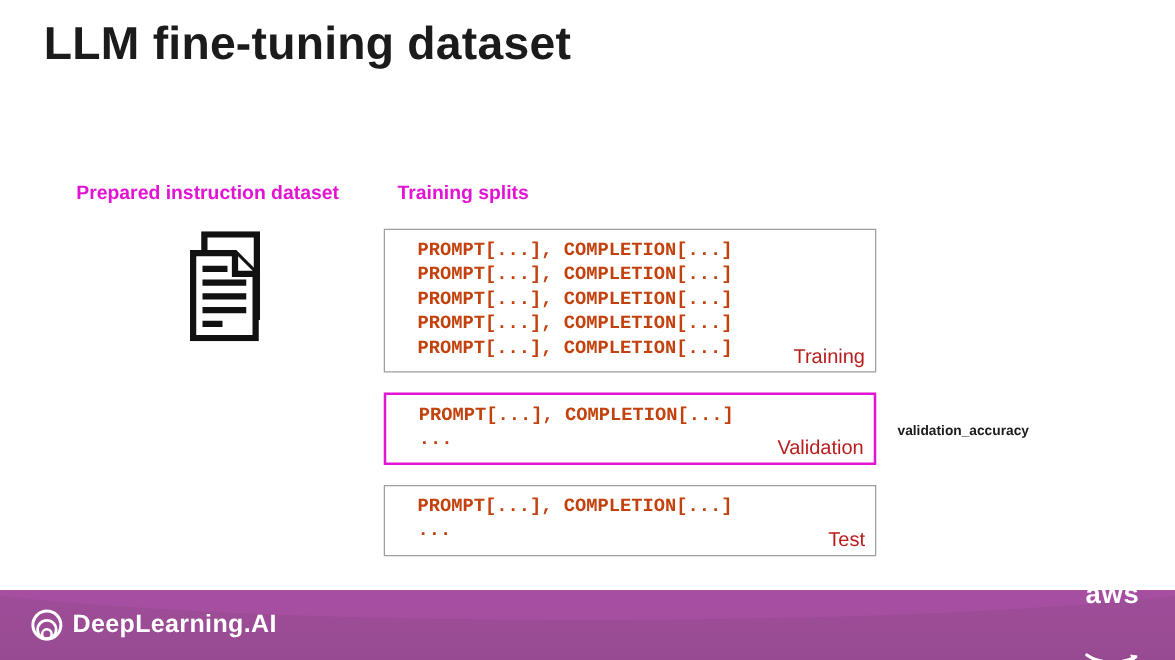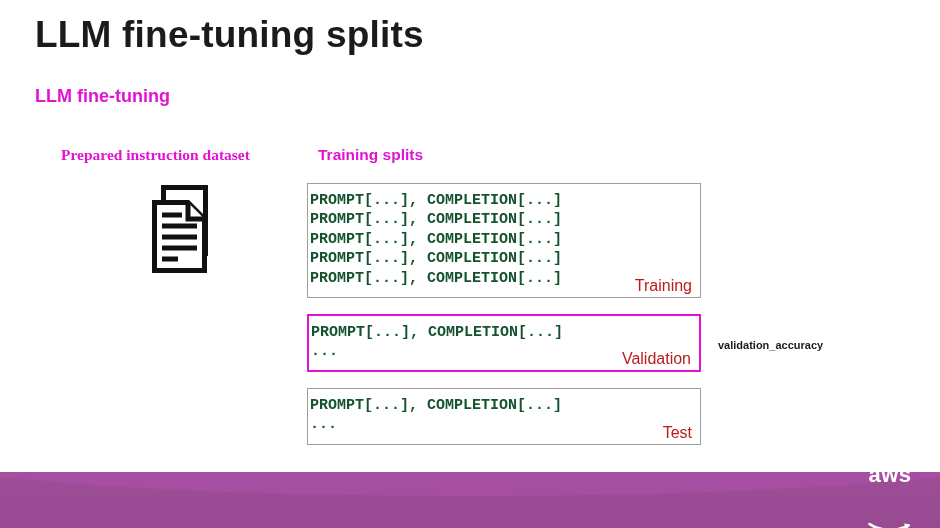--- a/index.html
+++ b/index.html
@@ -29,21 +29,21 @@
     font-size: 18px;
     font-weight: bold;
     color: #E213D2;
   }
   .col-label {
     position: absolute;
     font-size: 15.5px;
     font-weight: bold;
     color: #E213D2;
   }
-  .label-dataset { left: 61px; top: 146px; font-family: Liberation Serif, serif; }
+  .label-dataset { left: 61px; top: 146px; }
   .label-splits  { left: 318px; top: 146px; }
 
   .doc-icon-wrap {
     position: absolute;
     left: 146px;
     top: 185px;
     width: 68px;
     height: 88px;
   }
 
@@ -53,27 +53,27 @@
     width: 394px;
     background: #ffffff;
     border: 1px solid #9e9e9e;
   }
   .box-training   { top: 183px; height: 115px; }
   .box-validation { top: 314px; height: 58px; border: 2px solid #E213D2; }
   .box-test       { top: 388px; height: 57px; }
 
   .mono-lines {
     position: absolute;
-    left: 2px;
+    left: 26px;
     top: 7px;
     font-family: "Liberation Mono", monospace;
     font-weight: bold;
     font-size: 15px;
     line-height: 19.4px;
-    color: #14532d;
+    color: #c2410c;
     white-space: pre;
   }
   .box-label {
     position: absolute;
     right: 8px;
     bottom: 2px;
     font-size: 16px;
     font-weight: normal;
     color: #b91c1c;
   }
@@ -137,23 +137,22 @@
     font-weight: bold;
     line-height: 20px;
     letter-spacing: 0.5px;
   }
 </style>
 </head>
 <body>
 
 <div class="slide">
 
-  <div class="title">LLM fine-tuning splits</div>
-
-  <div class="subtitle">LLM fine-tuning</div>
+  <div class="title">LLM fine-tuning dataset</div>
+
 
   <div class="col-label label-dataset">Prepared instruction dataset</div>
   <div class="col-label label-splits">Training splits</div>
 
   <div class="doc-icon-wrap">
     <svg width="68" height="88" viewBox="0 0 68 88" fill="none">
 
       <rect x="17.5" y="2.5" width="42" height="66" fill="#ffffff" stroke="#111111" stroke-width="5"></rect>
 
       <path d="M8.5 17.5 H42 L58.5 34 V85.5 H8.5 Z" fill="#ffffff" stroke="#111111" stroke-width="5" stroke-linejoin="miter"></path>
@@ -178,20 +177,30 @@
   </div>
 
   <div class="split-box box-test">
     <div class="mono-lines"><span>PROMPT[...], COMPLETION[...]</span><br><span>...</span></div>
     <div class="box-label">Test</div>
   </div>
 
   <div class="annotation">validation_accuracy</div>
 
   <div class="footer">
+    <div class="brand">
+      <span style="display:inline-flex;">
+        <svg width="27" height="27" viewBox="0 0 27 27" fill="none">
+          <circle cx="13.5" cy="13.5" r="11.2" stroke="#ffffff" stroke-width="2.4"></circle>
+          <circle cx="13.5" cy="17.2" r="7.4" stroke="#ffffff" stroke-width="2.2"></circle>
+          <circle cx="13.5" cy="20.7" r="3.8" stroke="#ffffff" stroke-width="2.0"></circle>
+        </svg>
+      </span>
+      <span class="brand-text">DeepLearning.AI</span>
+    </div>
     <div class="aws-logo">
       <span class="aws-text">aws</span>
       <span style="display:inline-flex; margin-top:1px;">
         <svg width="44" height="13" viewBox="0 0 44 13" fill="none">
           <path d="M1.5 2 C 12 9.5, 30 9.5, 40.5 3.5" stroke="#ffffff" stroke-width="2.6" stroke-linecap="round"></path>
           <path d="M36 1.5 L42 2.5 L38.6 7.5 Z" fill="#ffffff"></path>
         </svg>
       </span>
     </div>
   </div>

